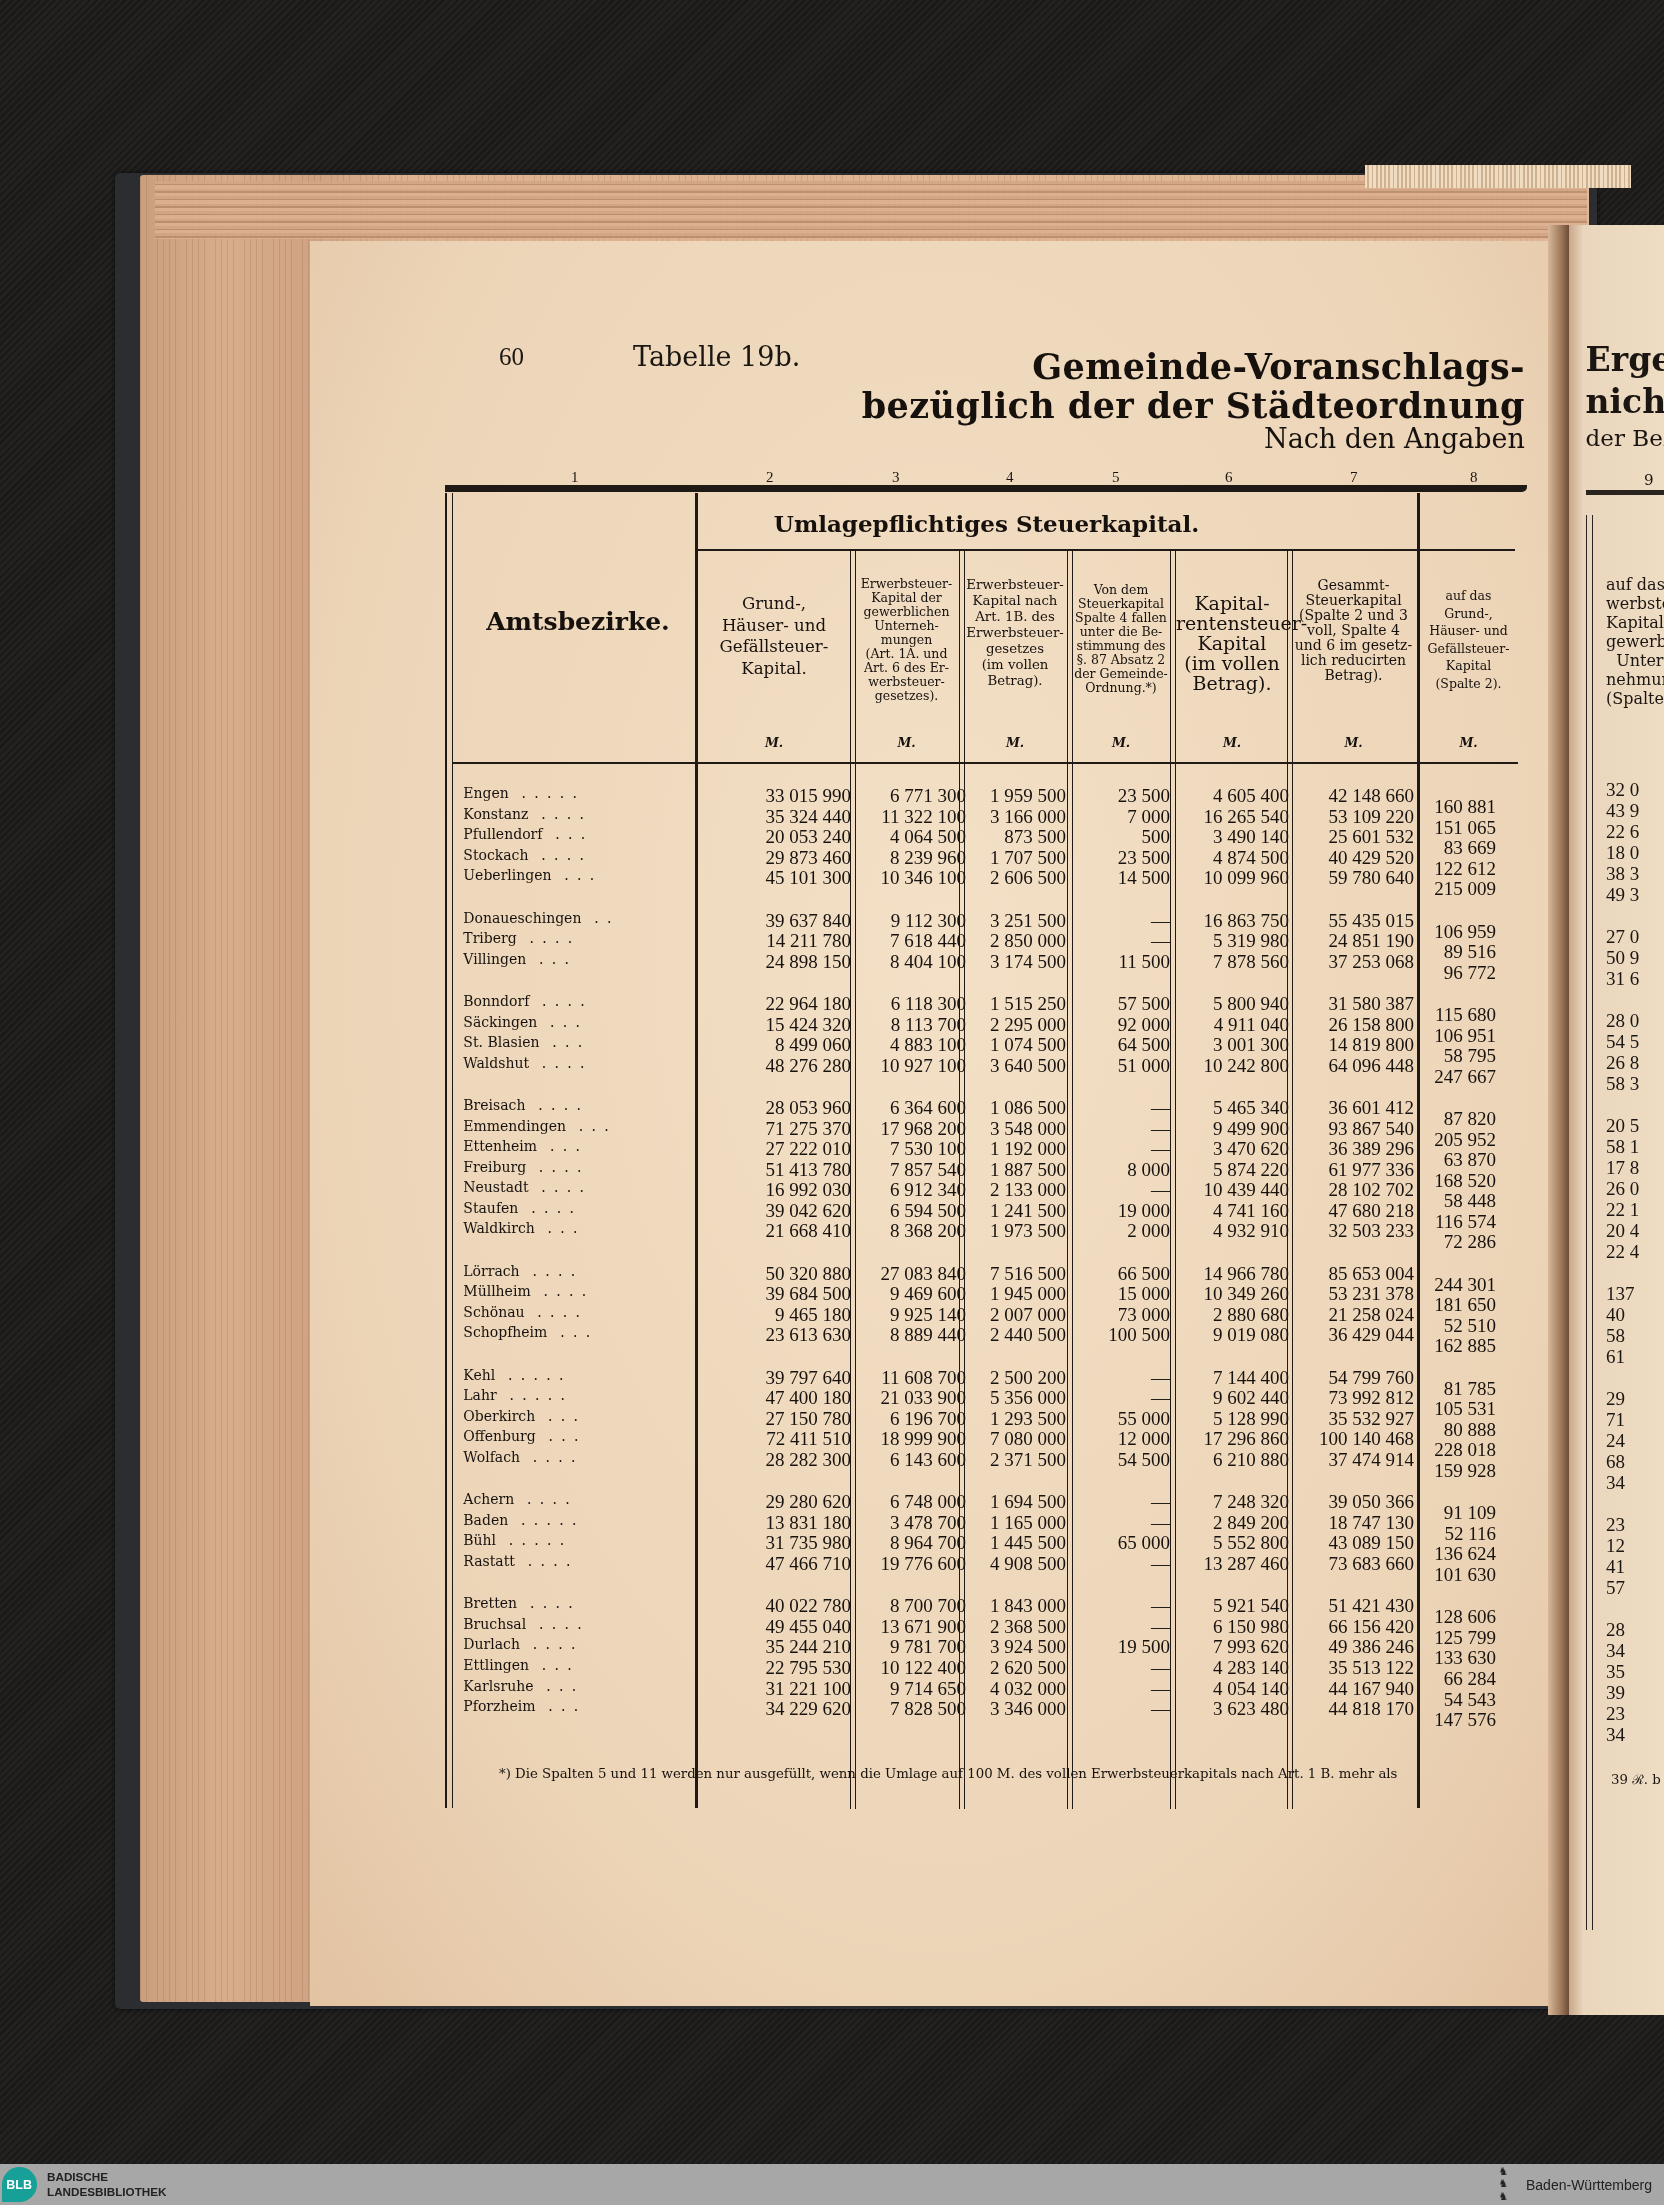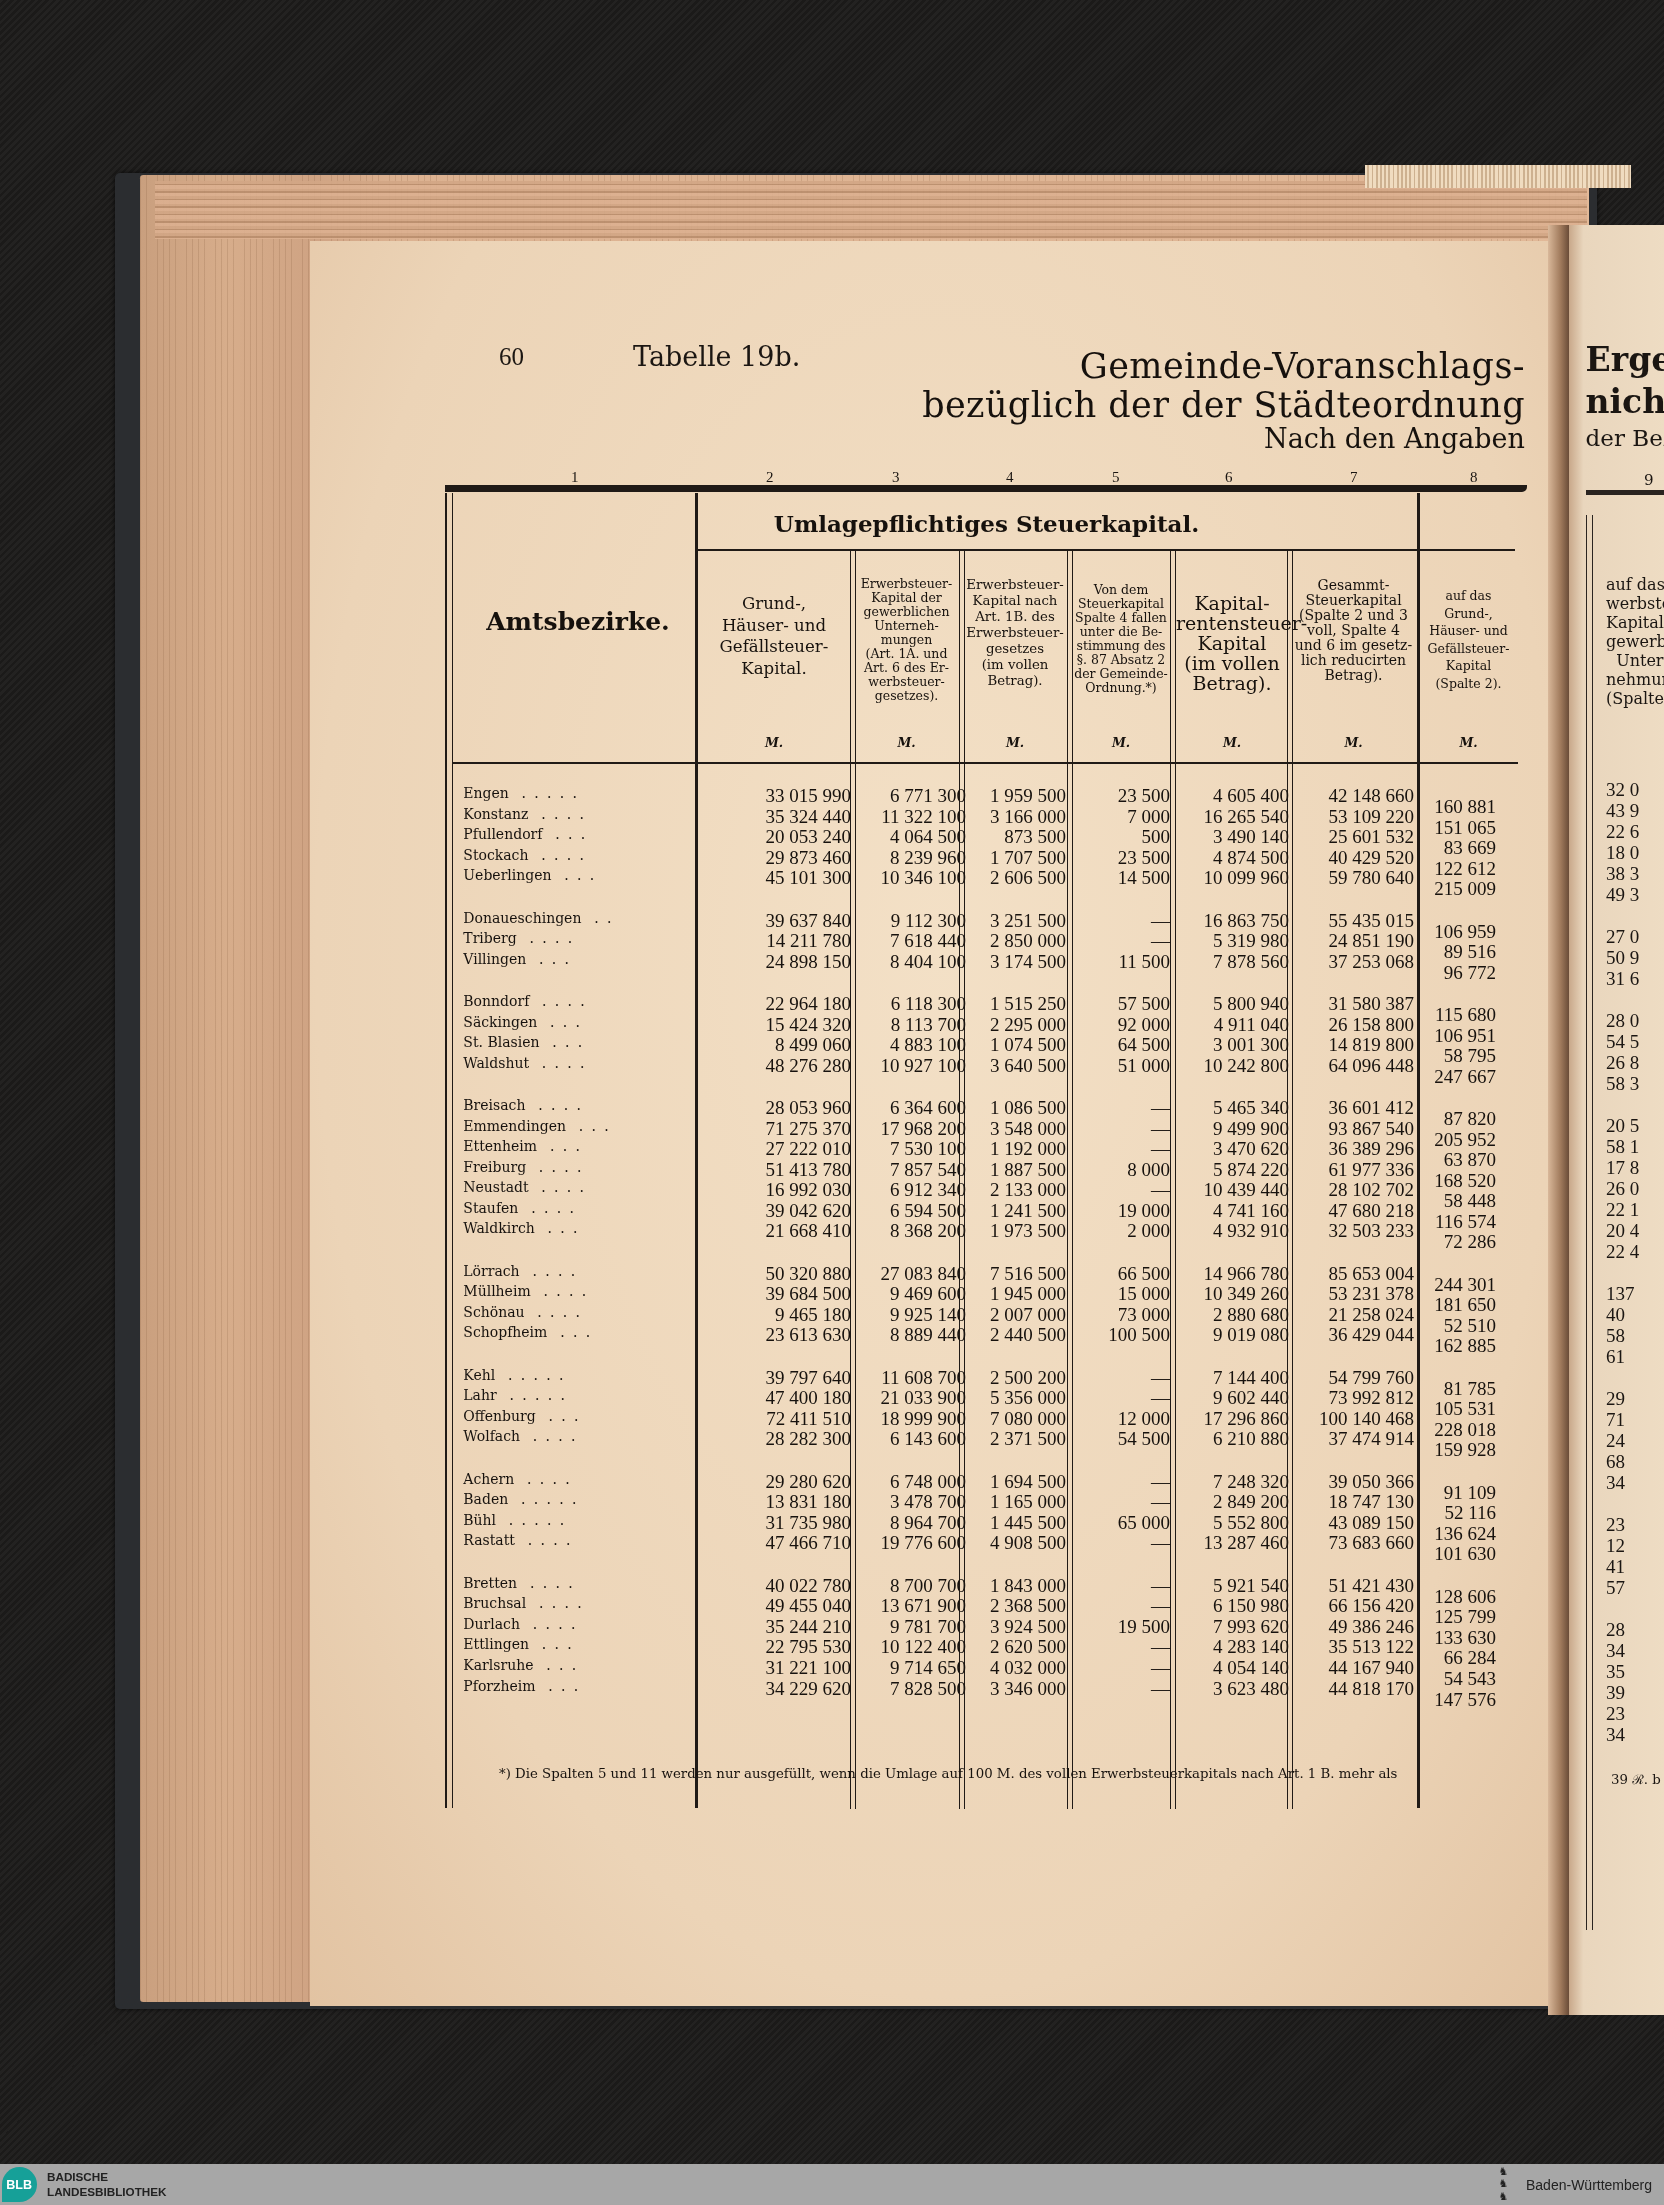--- a/index.html
+++ b/index.html
@@ -53,21 +53,21 @@
   .np-colnum { position:absolute; left:75px; top:246px; font-size:15px; color:#1b1612; }
   .np-rule { position:absolute; left:16.6px; top:265px; width:100px; height:5px; background:#2a2420; }
   .np-box { position:absolute; left:16.6px; top:290px; width:5px; height:1415px; border-left:1.7px solid #2a2420; border-right:1.7px solid #2a2420; }
   .np-head { position:absolute; left:37px; top:350px; font-size:16px; line-height:19px; color:#1b1612; white-space:pre; }
   .np-vals { position:absolute; left:37px; font-size:19px; line-height:21px; color:#1b1612; font-family:"Liberation Serif", serif; }
   .np-foot { position:absolute; left:42px; top:1545px; font-size:13.3px; color:#1b1612; white-space:nowrap; }
 
   
   .pnum { position:absolute; left:499px; top:343px; font-size:25px; color:#1b1612; font-family:"Liberation Serif", serif; }
   .tabelle { position:absolute; left:633px; top:341px; font-size:27px; color:#1b1612; font-family:"DejaVu Serif", serif; }
-  .title1, .title2 { position:absolute; right:140px; font-weight:normal; color:#16110d; white-space:nowrap; font-family:"DejaVu Serif", serif; letter-spacing:0.4px; }
+  .title1, .title2 { position:absolute; right:140px; font-weight:bold; color:#16110d; white-space:nowrap; font-family:"DejaVu Serif", serif; letter-spacing:0.4px; }
   .title1 { top:346px; font-size:35px; }
   .title2 { top:385px; font-size:35px; }
   .title3 { position:absolute; right:140px; top:423px; font-size:27px; color:#16110d; white-space:nowrap; }
 
   .colnums { position:absolute; top:469px; left:0; width:1582px; height:16.6px; }
   .colnums span { position:absolute; font-size:15px; color:#1b1612; font-family:"Liberation Serif", serif; }
 
   .table-wrap {
     position:absolute; left:445px; top:485px; width:1082px; height:1324px;
   }
@@ -475,20 +475,30 @@
           <div class="name"><span>Lahr</span><span class="dots"> .....</span></div>
           <div class="v c2">47 400 180</div>
           <div class="v c3">21 033 900</div>
           <div class="v c4">5 356 000</div>
           <div class="v c5" style="padding-right: 32px;">—</div>
           <div class="v c6">9 602 440</div>
           <div class="v c7">73 992 812</div>
           <div class="v c8">105 531</div>
         </div>
         <div class="row">
+          <div class="name"><span>Oberkirch</span><span class="dots"> ...</span></div>
+          <div class="v c2">27 150 780</div>
+          <div class="v c3">6 196 700</div>
+          <div class="v c4">1 293 500</div>
+          <div class="v c5">55 000</div>
+          <div class="v c6">5 128 990</div>
+          <div class="v c7">35 532 927</div>
+          <div class="v c8">80 888</div>
+        </div>
+        <div class="row">
           <div class="name"><span>Offenburg</span><span class="dots"> ...</span></div>
           <div class="v c2">72 411 510</div>
           <div class="v c3">18 999 900</div>
           <div class="v c4">7 080 000</div>
           <div class="v c5">12 000</div>
           <div class="v c6">17 296 860</div>
           <div class="v c7">100 140 468</div>
           <div class="v c8">228 018</div>
         </div>
         <div class="row">

